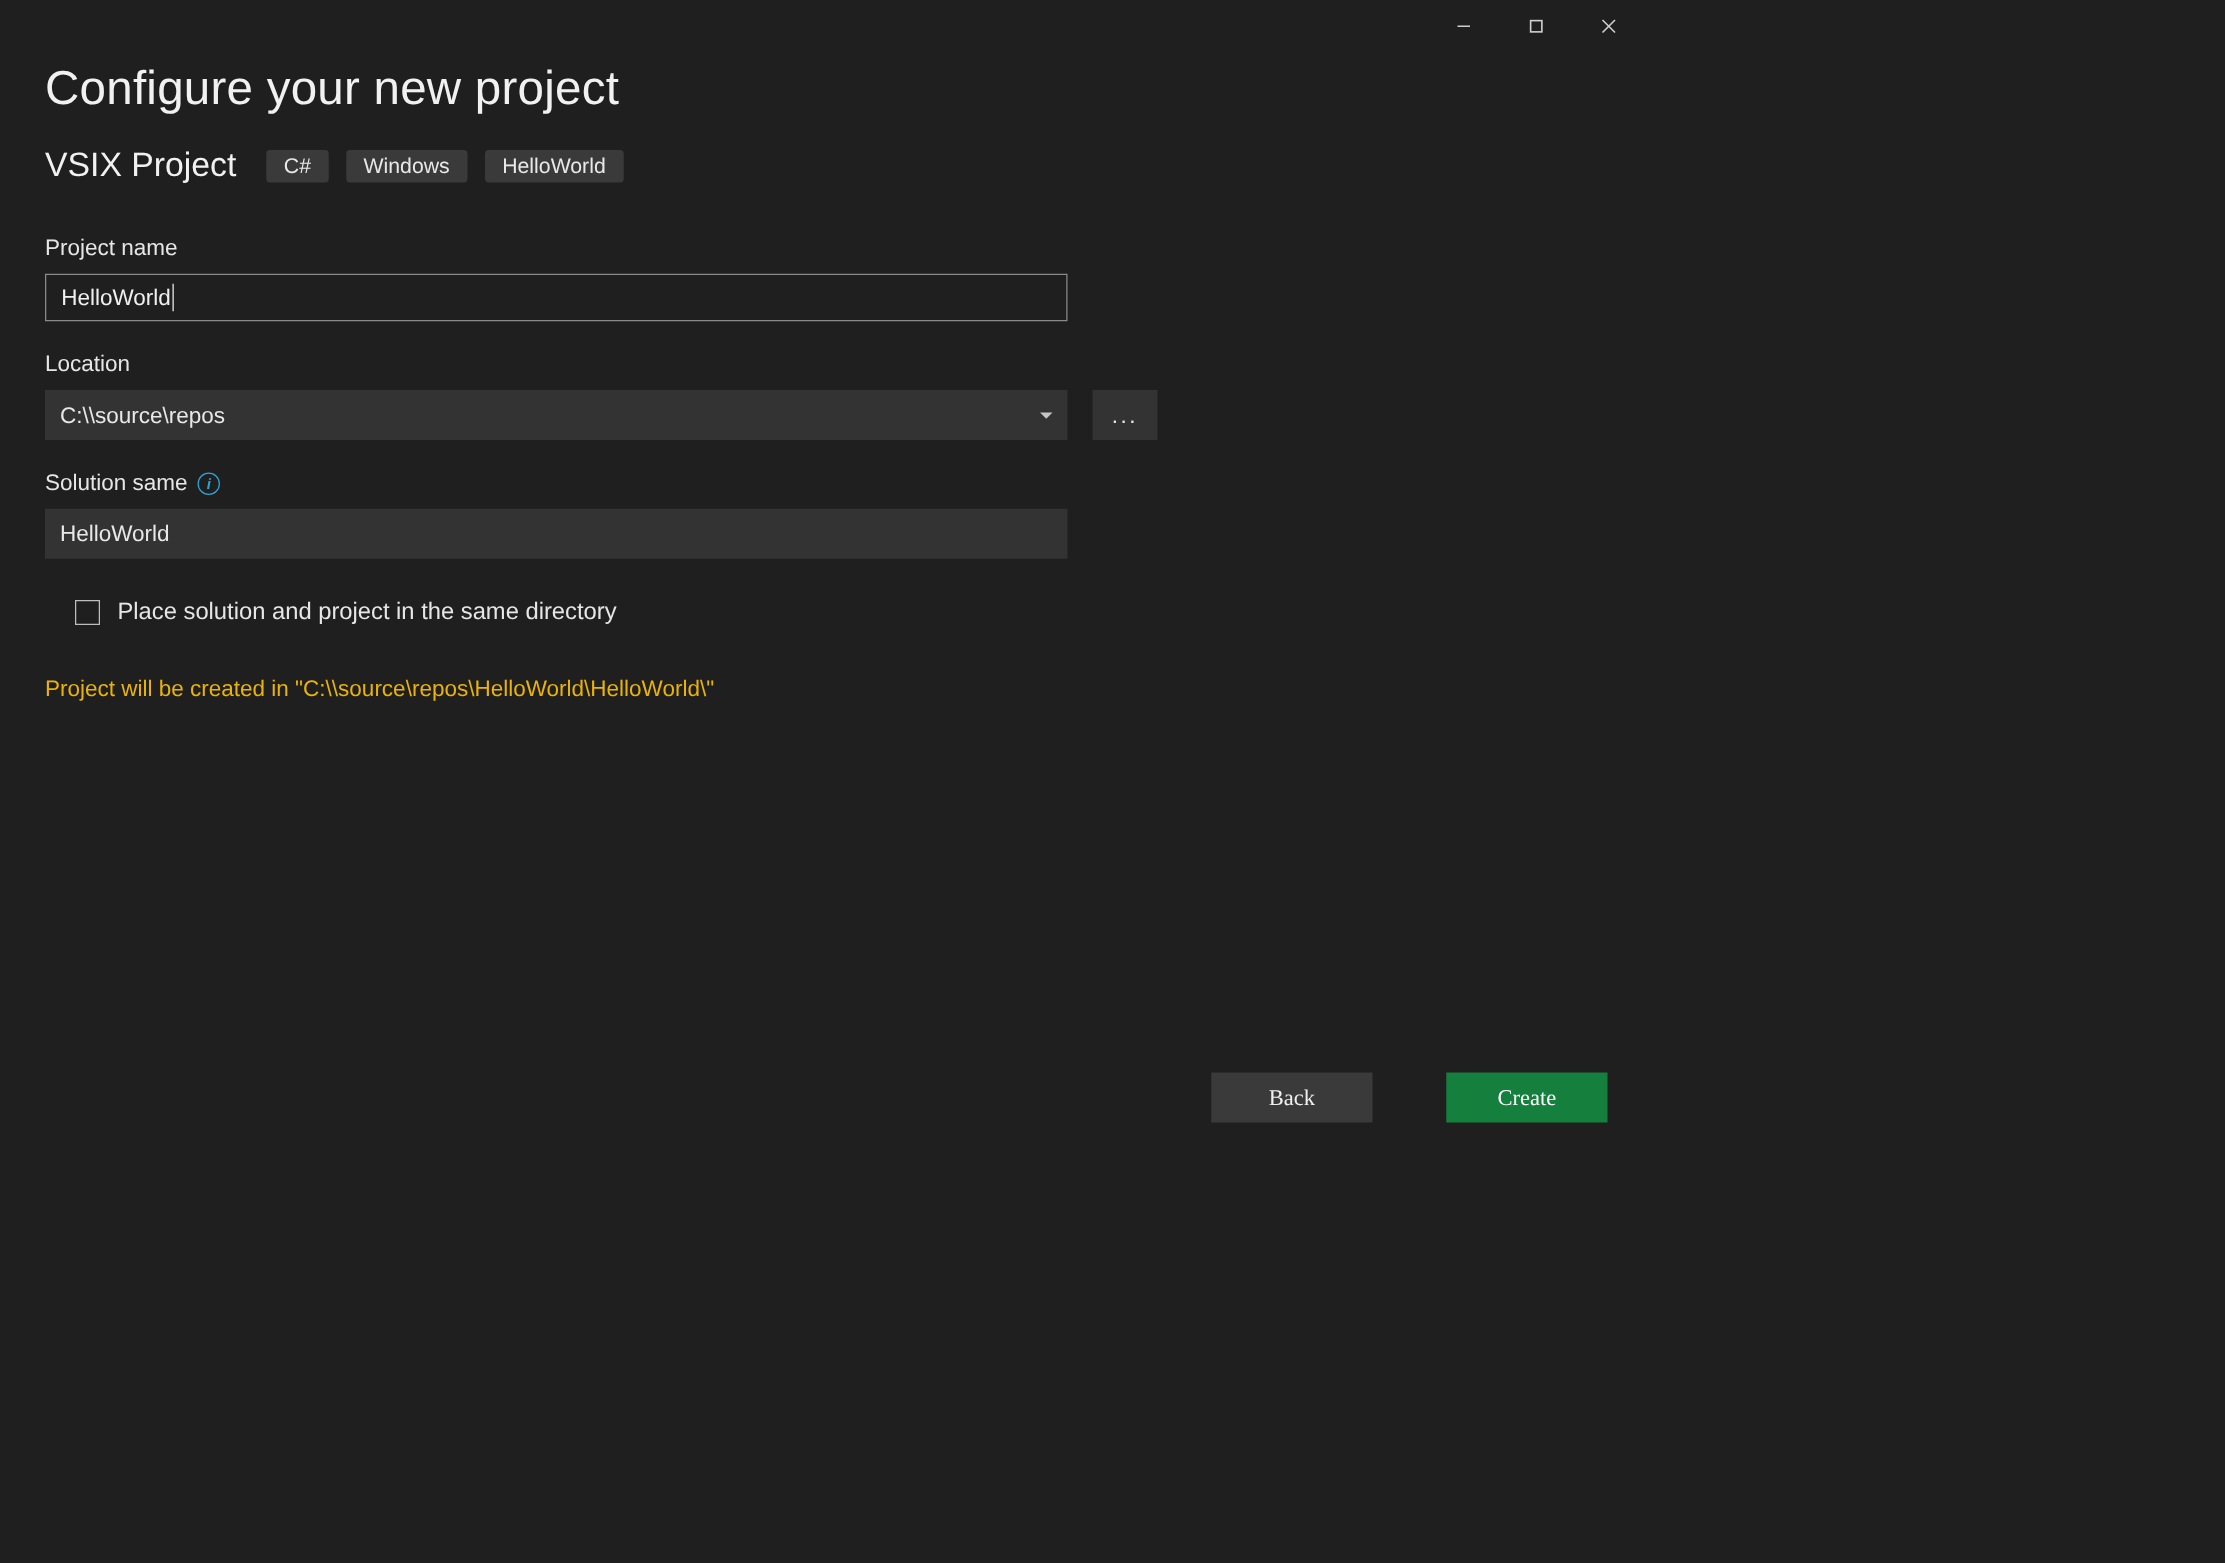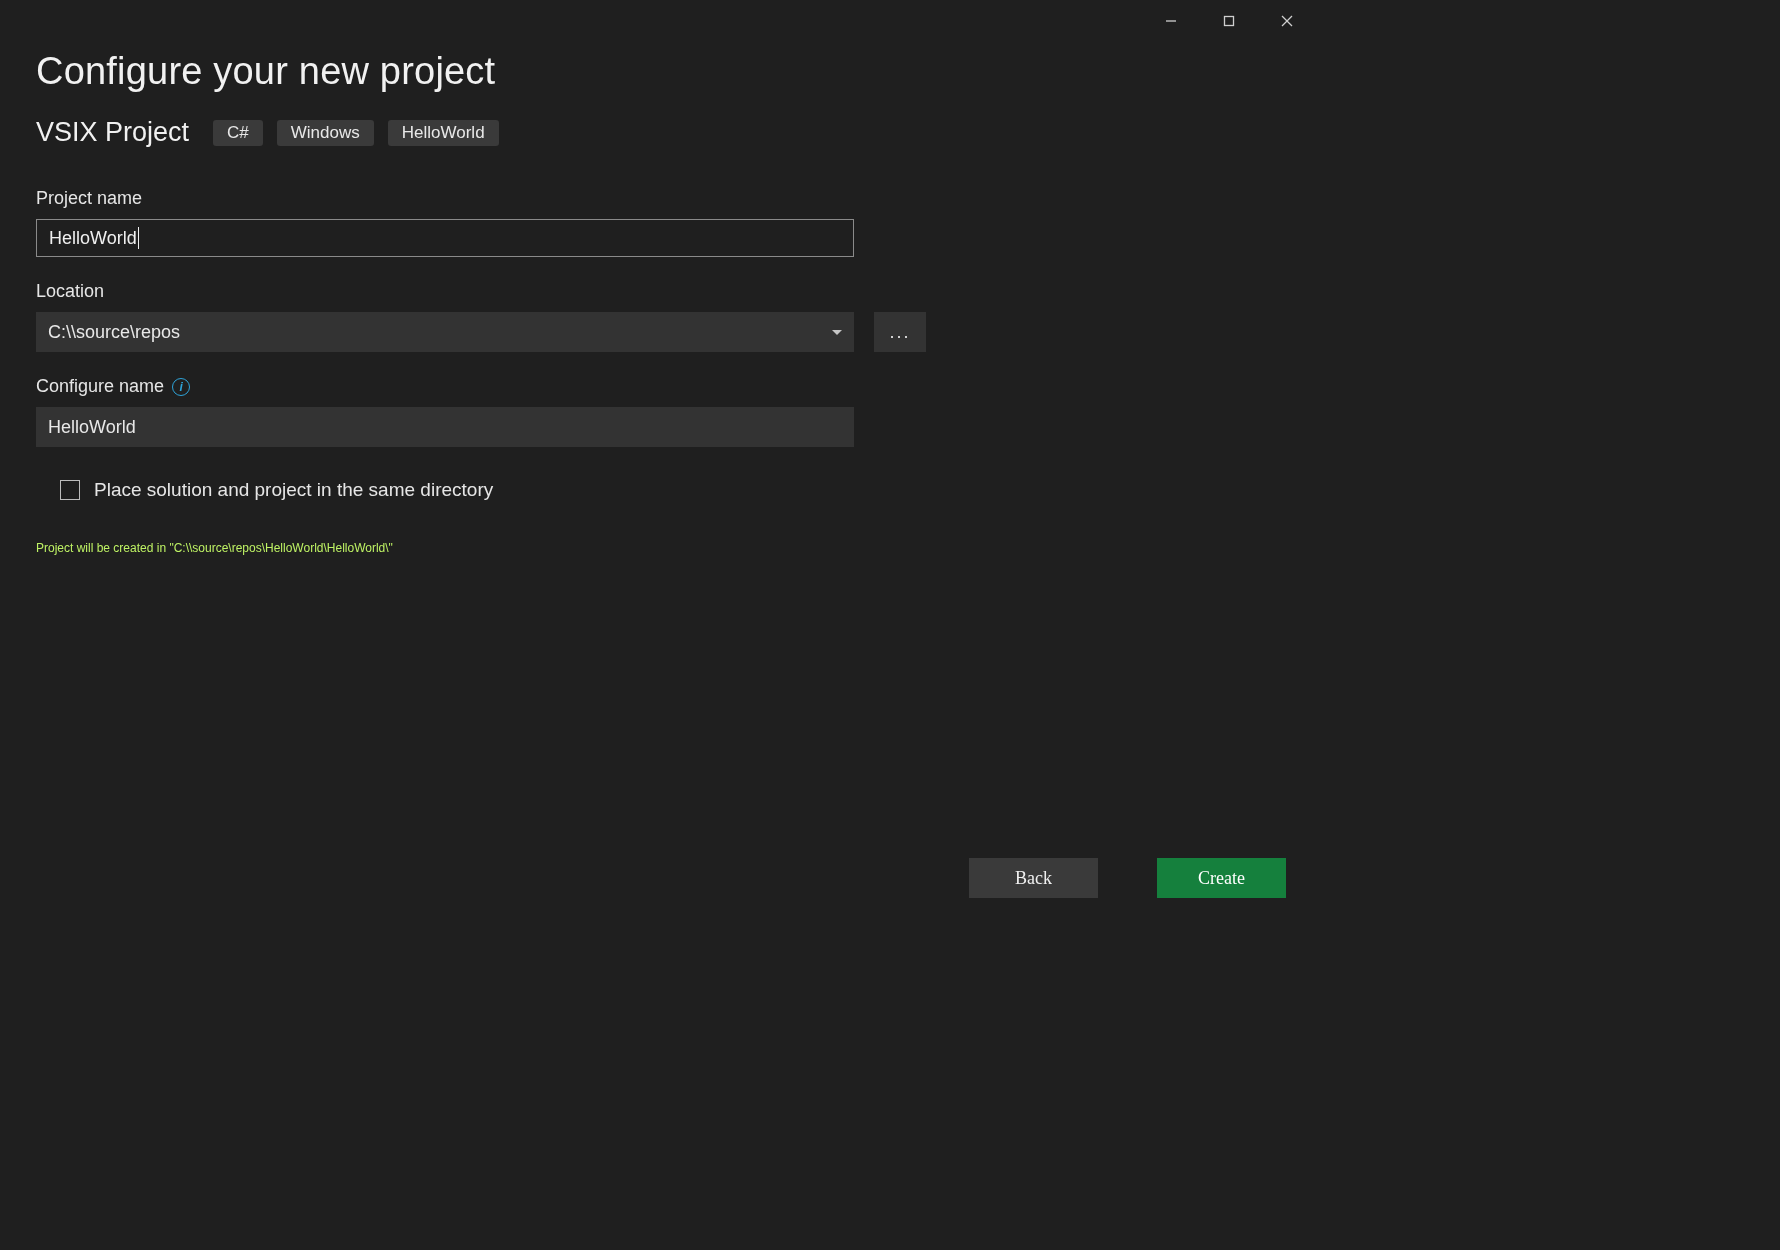--- a/index.html
+++ b/index.html
@@ -162,22 +162,22 @@
     margin-top: 8px;
     margin-bottom: 40px;
     margin-left: 24px;
   }
   .checkbox {
     width: 20px; height: 20px;
     border: 1.4px solid #bdbdbd;
     background: transparent;
   }
   .summary {
-    font-size: 12px;
-    color: #bef264;
+    font-size: 18px;
+    color: #eab308;
   }
   .footer {
     position: absolute;
     right: 30px;
     bottom: 26px;
     display: flex;
     gap: 12px;
   }
   .btn {
     width: 129px;
@@ -244,21 +244,21 @@
           <span class="arrow"></span>
         </div>
         <div class="browse-btn">
           <span>...</span>
         </div>
       </div>
     </div>
 
     <div class="field-block">
       <div class="field-label">
-        <span>Configure name</span>
+        <span>Solution same</span>
         <span class="info-icon">i</span>
       </div>
       <div class="readonly-box">
         <span>HelloWorld</span>
       </div>
     </div>
 
     <div class="check-row">
       <div class="checkbox"></div>
       <span>Place solution and project in the same directory</span>

